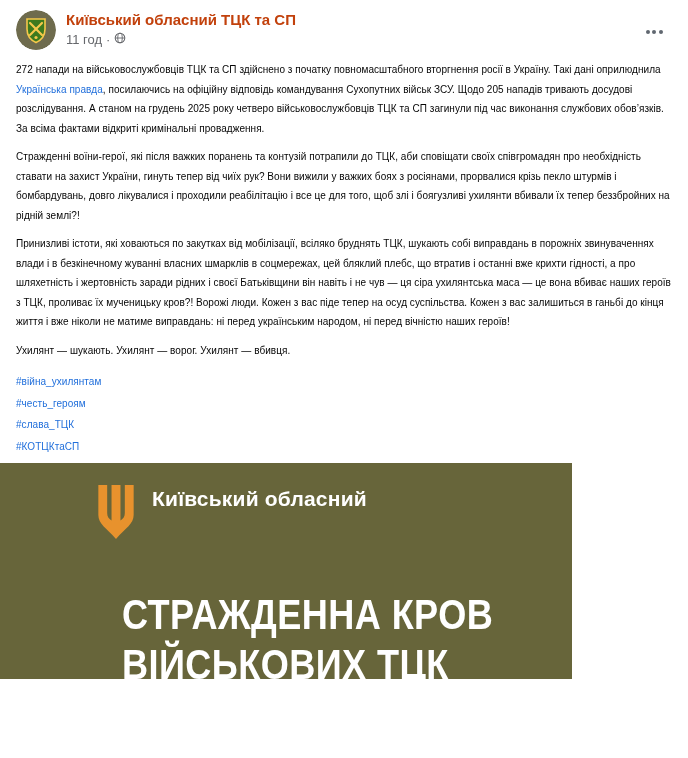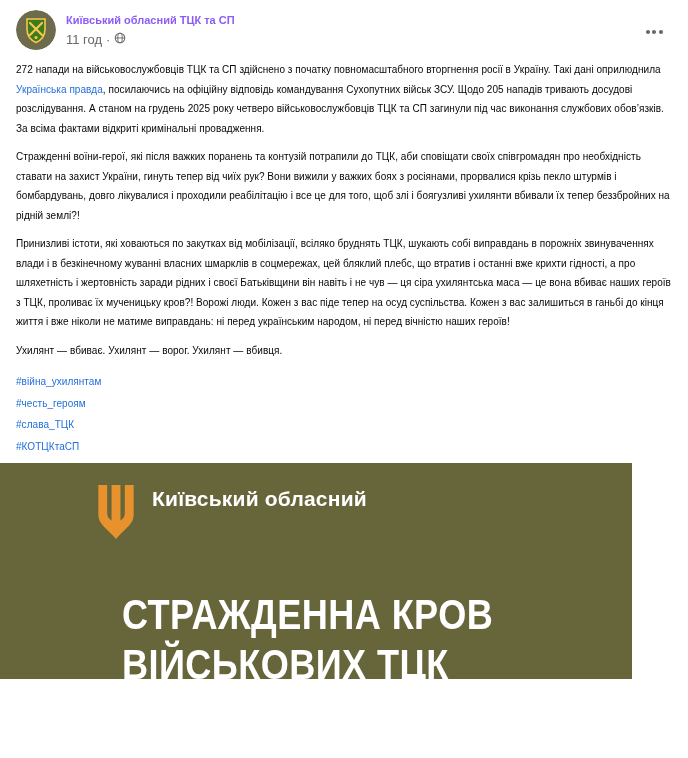--- a/index.html
+++ b/index.html
@@ -8,37 +8,37 @@
     font-family: "Liberation Sans", sans-serif;
     background: #ffffff;
     color: #050505;
   }
   .post { width: 688px; background: #ffffff; }
 
   
   .header { display: flex; align-items: flex-start; padding: 10px 16px 6px 16px; }
   .avatar { width: 40px; height: 40px; border-radius: 50%; flex: 0 0 auto; cursor: pointer; }
   .header-info { margin-left: 10px; flex: 1; }
-  .author { font-size: 11px; font-weight: 700; color: #8b5cf6; line-height: 20px; cursor: pointer; }
+  .author { font-size: 15px; font-weight: 700; color: #c2410c; line-height: 20px; cursor: pointer; }
   .meta { display: flex; align-items: flex-start; gap: 4px; margin-top: 2px; font-size: 13px; color: #65676B; line-height: 16px; }
   .meta .dot-sep { color: #65676B; }
   .globe { width: 12px; height: 12px; display: inline-block; }
   .more-btn { width: 36px; height: 36px; border-radius: 50%; display: flex; align-items: center; justify-content: center; gap: 2.5px; cursor: pointer; margin-top: 4px; }
   .more-btn i { width: 4px; height: 4px; border-radius: 50%; background: #606770; display: block; }
 
   
   .content { padding: 4px 16px 6px 16px; font-size: 10px; line-height: 19.5px; letter-spacing: 0.05px; color: #050505; }
   .content p { margin: 0 0 9px 0; }
   .content a { color: #216FDB; text-decoration: none; cursor: pointer; }
   .hashtags { padding-top: 2px; }
   .hashtags a { display: block; line-height: 21.5px; color: #216FDB; text-decoration: none; cursor: pointer; }
 
   
   .post-image {
-    width: 632px; height: 216px;
+    width: 572px; height: 216px;
     background: #67653A;
     overflow: hidden;
     position: relative;
     cursor: pointer;
     padding-left: 25px;
   }
   .brand-row { position: absolute; left: 95px; top: 22px; display: flex; align-items: flex-start; gap: 15px; }
   .trident { width: 42px; height: 54px; flex: 0 0 auto; }
   .brand-text { color: #ffffff; font-size: 21px; font-weight: 700; line-height: 27px; letter-spacing: 0.2px; }
   .big-heading {
@@ -77,21 +77,21 @@
       <i></i>
         <i></i>
         <i></i>
     </div>
   </div>
 
   <div class="content">
     <p><span>272 напади на військовослужбовців ТЦК та СП здійснено з початку повномасштабного вторгнення росії в Україну. Такі дані оприлюднила </span><a href="#">Українська правда</a><span>, посилаючись на офіційну відповідь командування Сухопутних військ ЗСУ. Щодо 205 нападів тривають досудові розслідування. А станом на грудень 2025 року четверо військовослужбовців ТЦК та СП загинули під час виконання службових обов’язків. За всіма фактами відкриті кримінальні провадження.</span></p>
     <p>Стражденні воїни-герої, які після важких поранень та контузій потрапили до ТЦК, аби сповіщати своїх співгромадян про необхідність ставати на захист України, гинуть тепер від чиїх рук? Вони вижили у важких боях з росіянами, прорвалися крізь пекло штурмів і бомбардувань, довго лікувалися і проходили реабілітацію і все це для того, щоб злі і боягузливі ухилянти вбивали їх тепер беззбройних на рідній землі?!</p>
     <p>Принизливі істоти, які ховаються по закутках від мобілізації, всіляко бруднять ТЦК, шукають собі виправдань в порожніх звинуваченнях влади і в безкінечному жуванні власних шмарклів в соцмережах, цей бляклий плебс, що втратив і останні вже крихти гідності, а про шляхетність і жертовність заради рідних і своєї Батьківщини він навіть і не чув — ця сіра ухилянтська маса — це вона вбиває наших героїв з ТЦК, проливає їх мученицьку кров?! Ворожі люди. Кожен з вас піде тепер на осуд суспільства. Кожен з вас залишиться в ганьбі до кінця життя і вже ніколи не матиме виправдань: ні перед українським народом, ні перед вічністю наших героїв!</p>
-    <p>Ухилянт — вбиває. Ухилянт — ворог. Ухилянт — вбивця.</p>
+    <p>Ухилянт — шукають. Ухилянт — ворог. Ухилянт — вбивця.</p>
     <div class="hashtags">
       <a href="#">#війна_ухилянтам</a>
       <a href="#">#честь_героям</a>
       <a href="#">#слава_ТЦК</a>
       <a href="#">#КОТЦКтаСП</a>
     </div>
   </div>
 
   <div class="post-image">
     <div class="brand-row">

